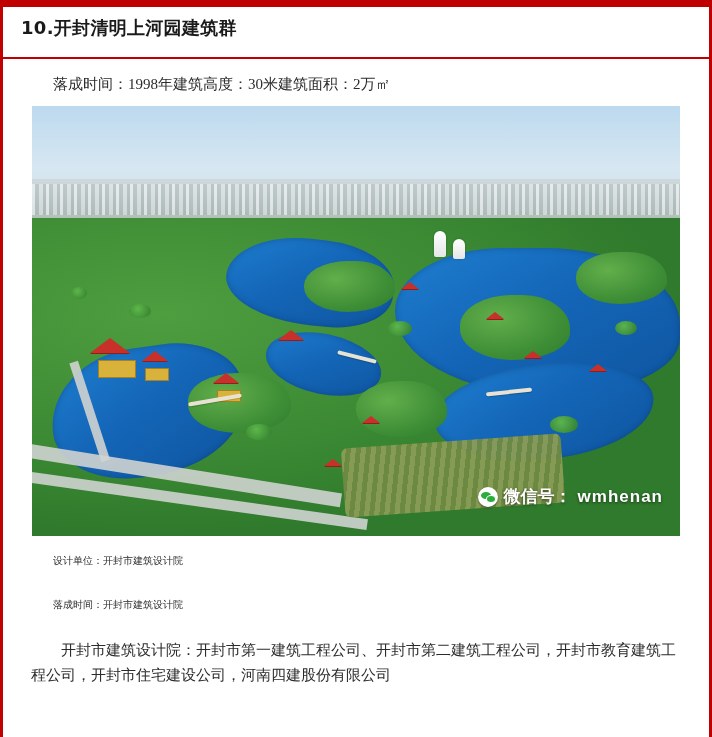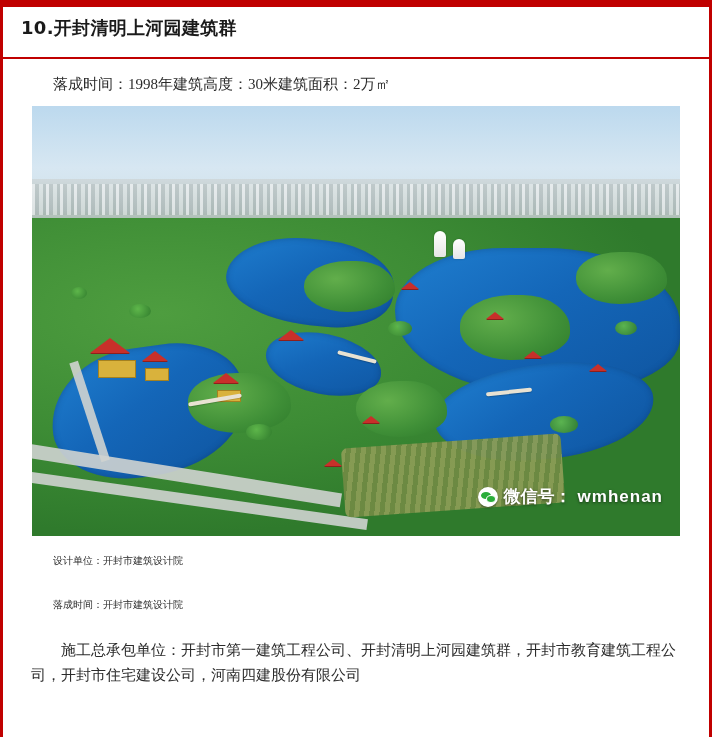--- a/index.html
+++ b/index.html
@@ -282,15 +282,15 @@
       <div class="watermark">
         <span class="wechat-badge"></span>
         <span>微信号：</span>
         <span class="wm-mono">wmhenan</span>
       </div>
     </div>
 
     <div class="caption">设计单位：开封市建筑设计院</div>
     <div class="caption gap">落成时间：开封市建筑设计院</div>
 
-    <div class="para">施工总承包单位：开封市第一建筑工程公司、开封清明上河园建筑群，开封市教育建筑工程公司，开封市住宅建设公司，河南四建股份有限公司</div>
+    <div class="para">开封市建筑设计院：开封市第一建筑工程公司、开封市第二建筑工程公司，开封市教育建筑工程公司，开封市住宅建设公司，河南四建股份有限公司</div>
   </div>
 </div>
 
 </body></html>

